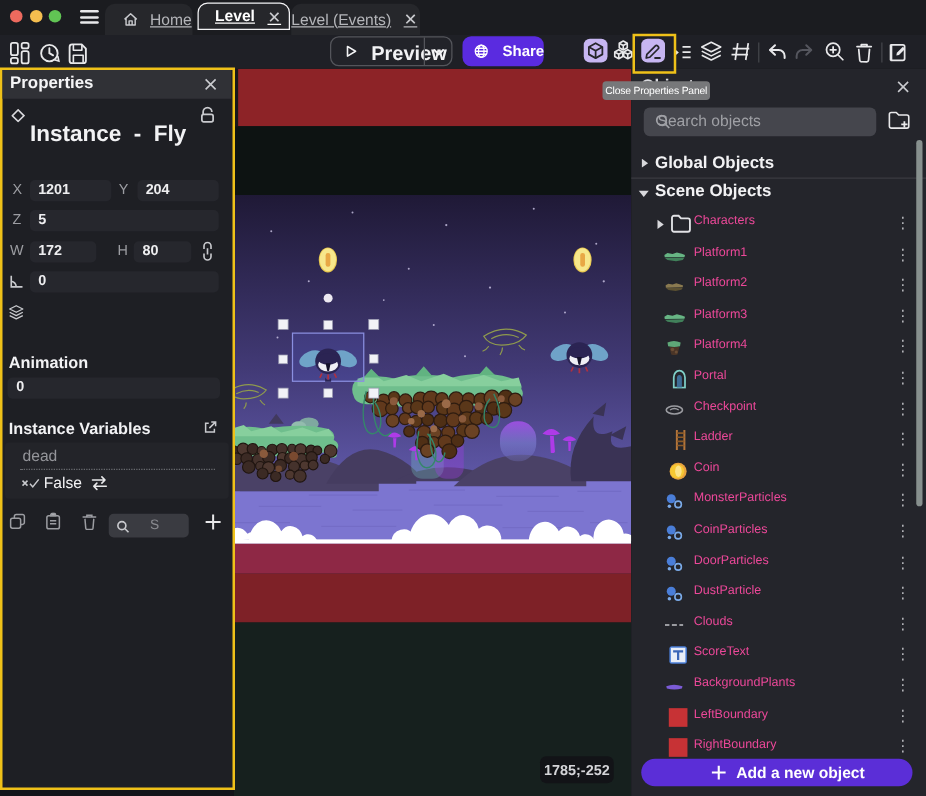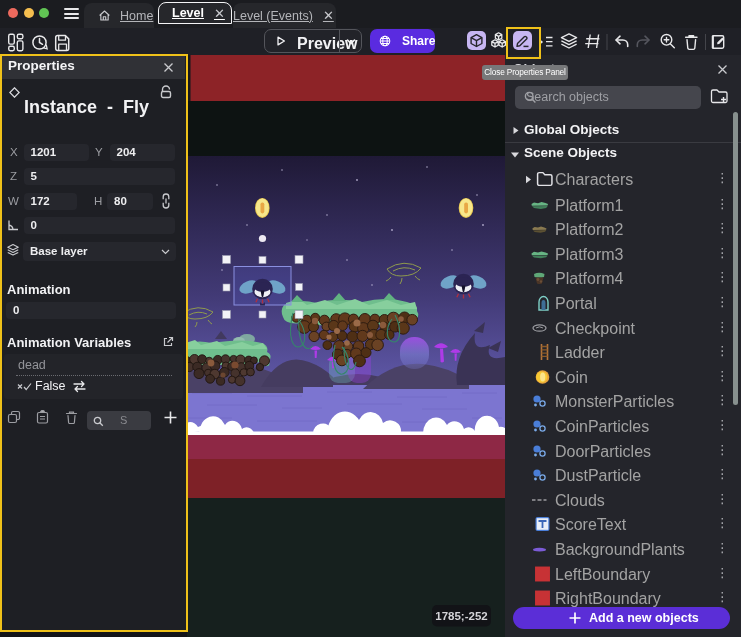--- a/index.html
+++ b/index.html
@@ -18,21 +18,21 @@
   #scene { position:absolute; left:187px; top:55px; width:318px; height:582px; }
   
   #lpanel { position:absolute; left:0; top:54px; width:188px; height:578px; background:#1E1F24; border:2.5px solid #EFC119; }
   #lphead { position:absolute; left:0; top:0; width:183px; height:23px; background:#303136; }
   .lbl { position:absolute; color:#9C9DA2; font-size:11.5px; }
   .field { position:absolute; background:#26272D; border-radius:4px; color:#EEEEF0; font-size:11.5px; font-weight:bold; line-height:17px; padding-left:7px; height:17px; }
   .sechead { position:absolute; color:#F2F2F4; font-size:13px; font-weight:bold; }
   
   #rpanel { position:absolute; left:505px; top:55px; width:236px; height:582px; background:#24252B; }
   .row { position:absolute; left:0; width:236px; height:24px; }
-  .row .txt { position:absolute; left:50px; top:4px; color:#a3a3a3; font-size:16px; }
+  .row .txt { position:absolute; left:50px; top:4px; color:#ec4899; font-size:10px; }
   .row .menu { position:absolute; left:211px; top:3px; color:#B0B1B6; font-size:12.5px; }
   .ricon { position:absolute; left:26px; top:4px; width:17px; height:16px; }
 </style>
 </head>
 <body>
 <div id="topbar">
   <div class="dot" style="left:8px;  background:#ED6A5E;"></div>
   <div class="dot" style="left:24px; background:#F5BE4F;"></div>
   <div class="dot" style="left:39px; background:#61C454;"></div>
   <div id="burger">
@@ -445,30 +445,25 @@
   <svg class="abs" style="left:5px; top:163px;" width="12" height="12" viewBox="0 0 12 12">
       <path d="M2 1.5 V10.5 H11 M6 10.5 A5 5 0 0 0 2 6" fill="none" stroke="#C9CACE" stroke-width="1.3"></path>
     </svg>
   <div class="field" style="left:21.5px; top:161px; width:151px;">0</div>
 
   <svg class="abs" style="left:4px; top:187px;" width="14" height="14" viewBox="0 0 16 16">
       <g fill="none" stroke="#C9CACE" stroke-width="1.2" stroke-linejoin="round">
         <path d="M8 1.8 l6 3 -6 3 -6 -3 Z M2 7.8 l6 3 6 -3 M2 10.8 l6 3 6 -3"></path>
       </g>
     </svg>
-  <div class="field" style="left:21px; top:186px; width:153px; height:19px; line-height:19px;">Base layer
-    <svg class="abs" style="left:138px; top:7px;" width="9" height="6" viewBox="0 0 9 6">
-        <path d="M1 1 L4.5 4.5 L8 1" fill="none" stroke="#C9CACE" stroke-width="1.2"></path>
-      </svg>
-  </div>
 
   <div class="sechead" style="left:5px; top:226px;">Animation</div>
   <div class="field" style="left:4px; top:246px; width:170px;">0</div>
 
-  <div class="sechead" style="left:5px; top:279px;">Animation Variables</div>
+  <div class="sechead" style="left:5px; top:279px;">Instance Variables</div>
   <svg class="abs" style="left:160px; top:280px;" width="12" height="12" viewBox="0 0 12 12">
       <g fill="none" stroke="#C9CACE" stroke-width="1.2">
         <path d="M5 2.5 H2.5 V9.5 H9.5 V7"></path>
         <path d="M7 1.5 H10.5 V5 M10.5 1.5 L5.5 6.5"></path>
       </g>
     </svg>
 
   <div class="abs" style="left:2px; top:298px; width:179px; height:45px; background:#232429; border-radius:3px;"></div>
   <div class="abs" style="left:16px; top:302px; color:#94959A; font-size:12.5px;">dead</div>
   <div class="abs" style="left:14px; top:319px; width:156px; border-top:1.5px dotted #6A6B70;"></div>
@@ -702,18 +697,18 @@
     <div class="txt">RightBoundary</div>
       <div class="menu">⋮</div>
   </div>
 
   <div class="abs" style="left:228px; top:57px; width:5px; height:293px; background:#87908E; border-radius:2.5px;"></div>
 
   <div class="abs" style="left:8px; top:552px; width:217px; height:22px; background:#5B2ED7; border-radius:11px;">
     <svg class="abs" style="left:55px; top:4px;" width="14" height="14" viewBox="0 0 14 14">
         <path d="M7 1.5 V12.5 M1.5 7 H12.5" stroke="#FFFFFF" stroke-width="1.7"></path>
       </svg>
-    <span class="abs" style="left:76px; top:4px; color:#FFFFFF; font-size:12.5px; font-weight:bold;">Add a new objects</span>
+    <span class="abs" style="left:76px; top:4px; color:#FFFFFF; font-size:12.5px; font-weight:bold;">Add a new object</span>
   </div>
 </div>
 
 <div id="penbox" class="abs" style="left:506px; top:27px; width:35px; height:32px; border:2px solid #EFC119;"></div>
 <div id="cptooltip" class="abs" style="left:482px; top:65px; width:86px; height:15px; background:#77787A; border-radius:3px; color:#FFFFFF; font-size:8.3px; text-align:center; line-height:15px; white-space:nowrap; letter-spacing:-0.15px;">Close Properties Panel</div>
 
 </body></html>

